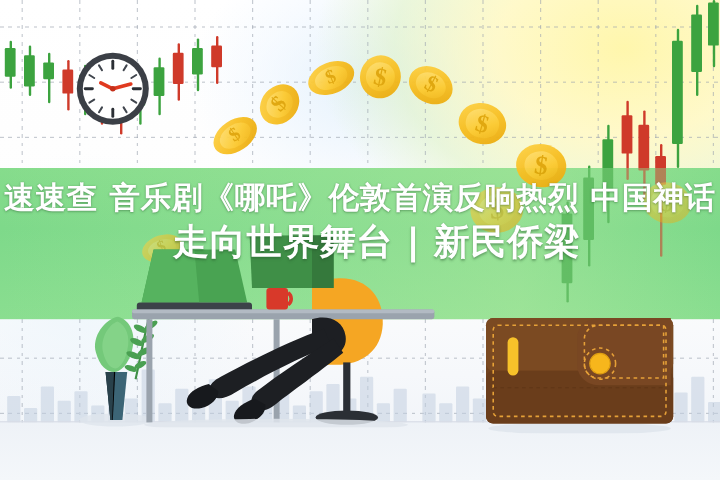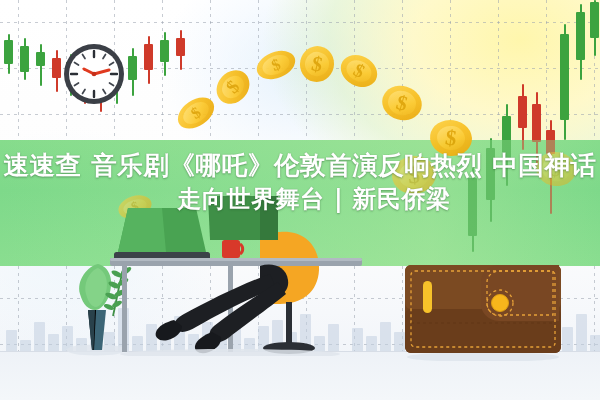--- a/index.html
+++ b/index.html
@@ -62,21 +62,21 @@
     color:#e0a406;font-weight:bold;font-family:"Liberation Serif",serif;}
 
   
   #headline{
     position:absolute;left:0;top:150px;width:600px;text-align:center;
     color:#ffffff;font-weight:bold;line-height:1.22;letter-spacing:.6px;
     text-shadow:0 1px 2px rgba(40,90,45,.42),0 0 1px rgba(40,90,45,.35);
     font-family:"DejaVu Sans","Liberation Sans",sans-serif;
   }
   #headline .l1{display:block;font-size:25.5px;white-space:nowrap;}
-  #headline .l2{display:block;font-size:24px;white-space:nowrap;margin-top:4px;padding-left:28px;}
+  #headline .l2{display:block;font-size:30px;white-space:nowrap;margin-top:4px;padding-left:28px;}
 </style>
 </head>
 <body>
 
 <div id="stage">
 
   <div class="layer" id="wash-white"></div>
   <div class="layer" id="wash-glow-mid"></div>
   <div class="layer" id="wash-glow-tr"></div>
   <div class="layer" id="wash-glow-left"></div>

